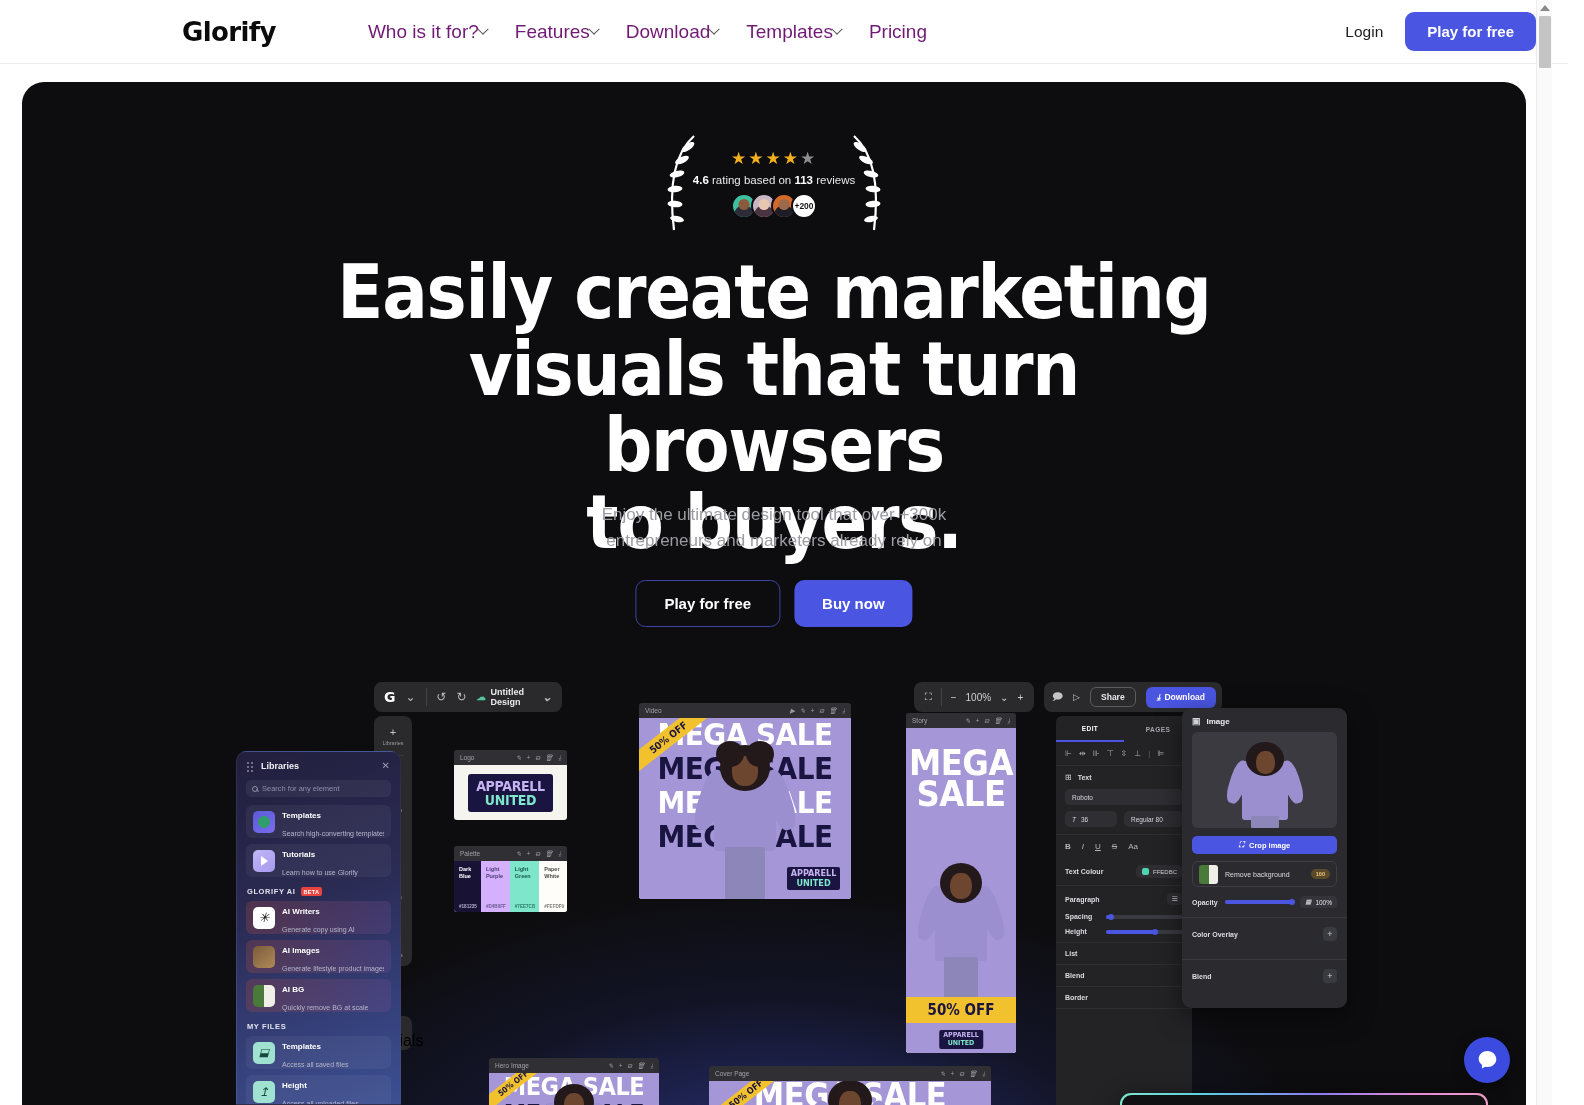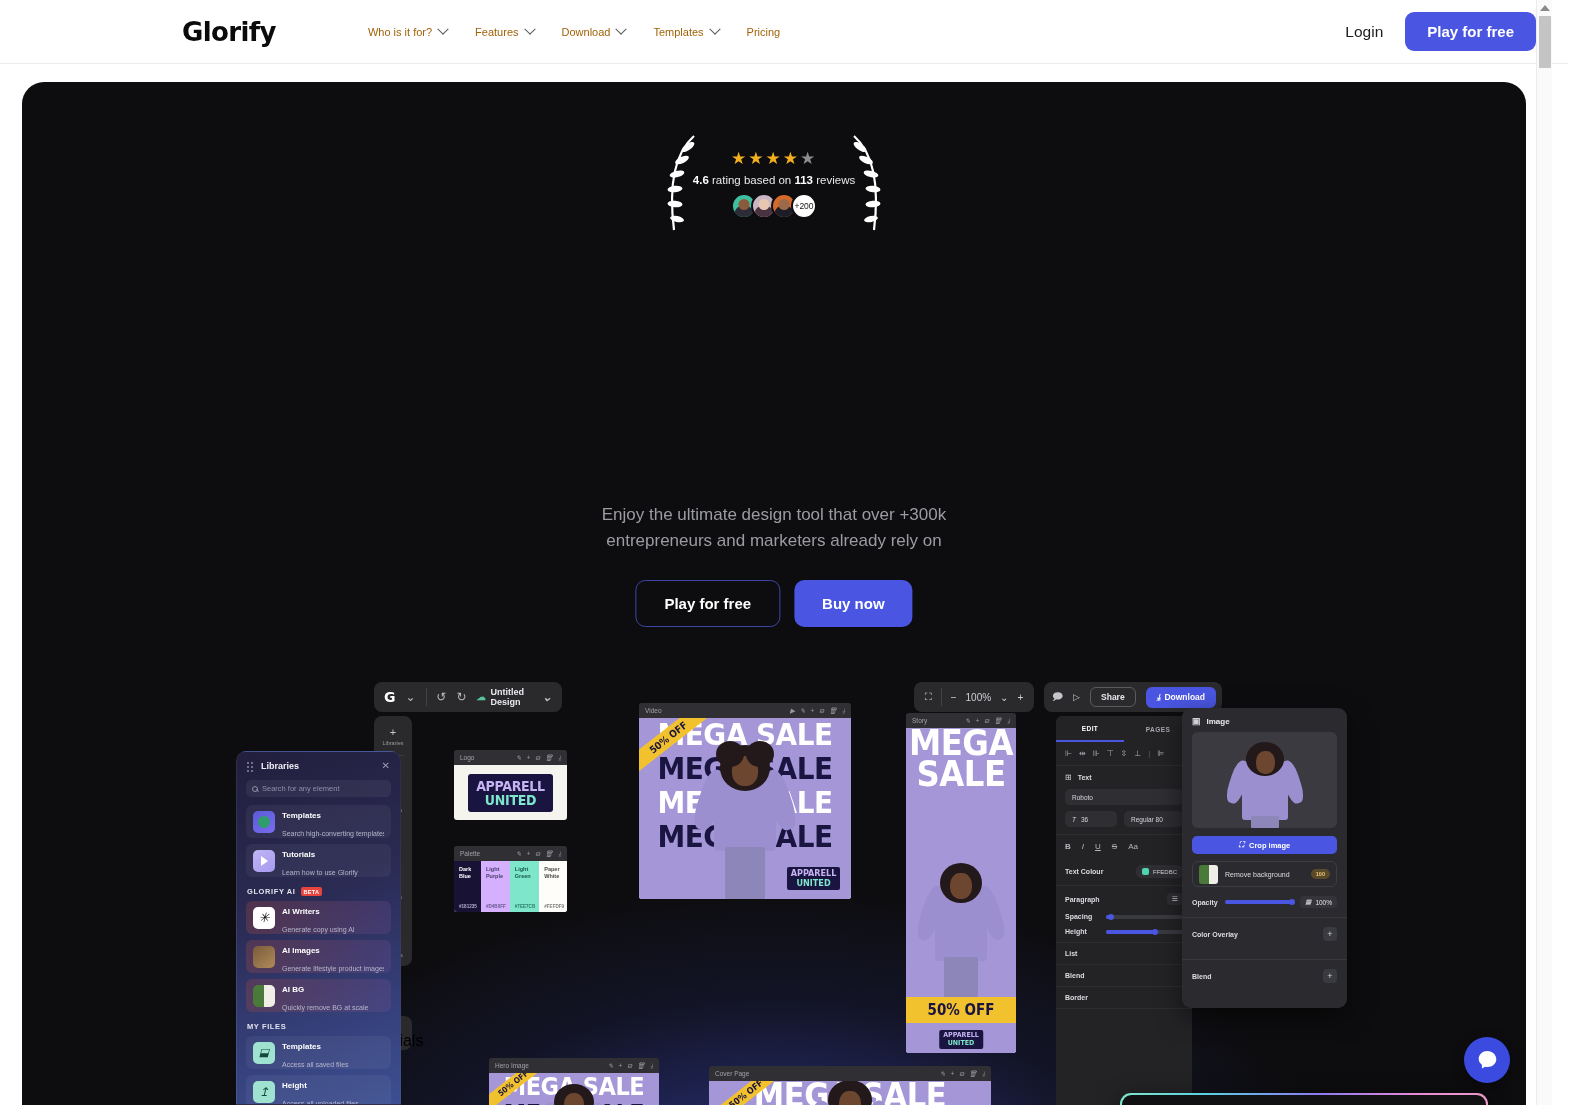--- a/index.html
+++ b/index.html
@@ -18,21 +18,21 @@
     display: flex; align-items: center; z-index: 40;
   }
   .logo {
     margin-left: 182px; font-size: 26px; font-weight: 700;
     letter-spacing: -0.6px; color: #0b0b0b;
     font-family: "DejaVu Sans", sans-serif;
     display:flex; align-items:center; gap:0px;
   }
   .nav-links { display: flex; align-items: center; margin-left: 92px; gap: 28px; }
   .nav-link {
-    font-size: 11px; color: #a16207; display: flex; align-items: center; gap: 7px;
+    font-size: 19px; color: #701a75; display: flex; align-items: center; 
     cursor: pointer; white-space: nowrap;
   }
   .caret {
     width: 8px; height: 8px; border-right: 1.4px solid #5a5a5f;
     border-bottom: 1.4px solid #5a5a5f; transform: rotate(45deg) translate(-2px,-2px);
     display:inline-block;
   }
   .nav-right { margin-left: auto; display: flex; align-items: center; gap: 22px; margin-right: 32px; }
   .login-link { font-size: 15.5px; color: #1c1c1e; cursor: pointer; }
   .btn-primary-nav {
@@ -86,21 +86,21 @@
   .avatars { position:absolute; top: 63px; left: 50%; transform: translateX(-50%); display: flex; }
   .avatar {
     width: 26px; height: 26px; border-radius: 50%; border: 2px solid #0d0d0f;
     margin-left: -6px; overflow:hidden; position:relative;
   }
   .avatar:first-child { margin-left: 0; }
   .avatar.a1 { background: #3fbfa0; }
   .avatar.a2 { background: #c9b5c4; }
   .avatar.a3 { background: #d4692a; }
   .avatar.more {
-    background: #ffffff; color: #141414; font-size: 8.5px; font-weight: 400;
+    background: #ffffff; color: #141414; font-size: 8.5px; font-weight: 700;
     display:flex; align-items:center; justify-content:center;
   }
   .av-head { position:absolute; width:11px; height:11px; border-radius:50%; background:#8a5a3c; left:50%; top:4px; transform:translateX(-50%); }
   .av-body { position:absolute; width:20px; height:12px; border-radius:10px 10px 0 0; background:#2c2c38; left:50%; bottom:0; transform:translateX(-50%); }
   .avatar.a2 .av-head { background:#e8c7b0; }
   .avatar.a2 .av-body { background:#4a3340; }
   .avatar.a3 .av-head { background:#9c6a4a; }
   .avatar.a3 .av-body { background:#1d1d28; }
 
   .hero-title {
@@ -396,20 +396,25 @@
             <i class="av-head"></i>
           </div>
         <div class="avatar a3">
             <i class="av-body"></i>
             <i class="av-head"></i>
           </div>
         <div class="avatar more">+200</div>
       </div>
     </div>
 
+    <h1 class="hero-title">
+      <span>Easily create marketing</span>
+      <span>visuals that turn browsers</span>
+      <span>to buyers.</span>
+    </h1>
 
     <p class="hero-sub">
       <span>Enjoy the ultimate design tool that over +300k</span><br>
       <span>entrepreneurs and marketers already rely on</span>
     </p>
 
     <div class="hero-cta">
       <button class="btn-ghost">Play for free</button>
       <button class="btn-buy">Buy now</button>
     </div>
@@ -597,21 +602,21 @@
             <span class="cv-acts">
               <i>✎</i>
                 <i>+</i>
                 <i>⧉</i>
                 <i>🗑</i>
                 <i>⤓</i>
             </span>
           </div>
           <div class="cv-body">
             <div class="poster">
-              <div class="ms-row ms-white" style="top:0;font-size:36px;line-height:0.86;">MEGA<br>SALE</div>
+              <div class="ms-row ms-white" style="top:20px;font-size:36px;line-height:0.86;">MEGA<br>SALE</div>
               <div class="model" style="width:78px;height:150px;bottom:44px;">
                 <i class="m-arm" style="left:0;top:26px;width:18px;height:56px;transform:rotate(18deg);"></i>
                 <i class="m-arm" style="right:0;top:26px;width:18px;height:56px;transform:rotate(-18deg);"></i>
                 <i class="m-body" style="left:13px;top:34px;width:52px;height:68px;"></i>
                 <i class="m-legs" style="left:22px;top:98px;width:34px;height:52px;"></i>
                 <i class="m-hair" style="left:18px;top:4px;width:42px;height:40px;"></i>
                 <i class="m-face" style="left:28px;top:14px;width:22px;height:26px;"></i>
               </div>
               <div style="position:absolute;left:0;right:0;bottom:30px;background:#F2C12E;color:#1a1440;font-size:15px;font-weight:700;text-align:center;padding:4px 0;font-family:'DejaVu Sans Condensed','Liberation Sans Narrow','Liberation Sans',sans-serif;">50% OFF</div>
               <div class="brandmark" style="left:50%;transform:translateX(-50%);right:auto;bottom:4px;">

